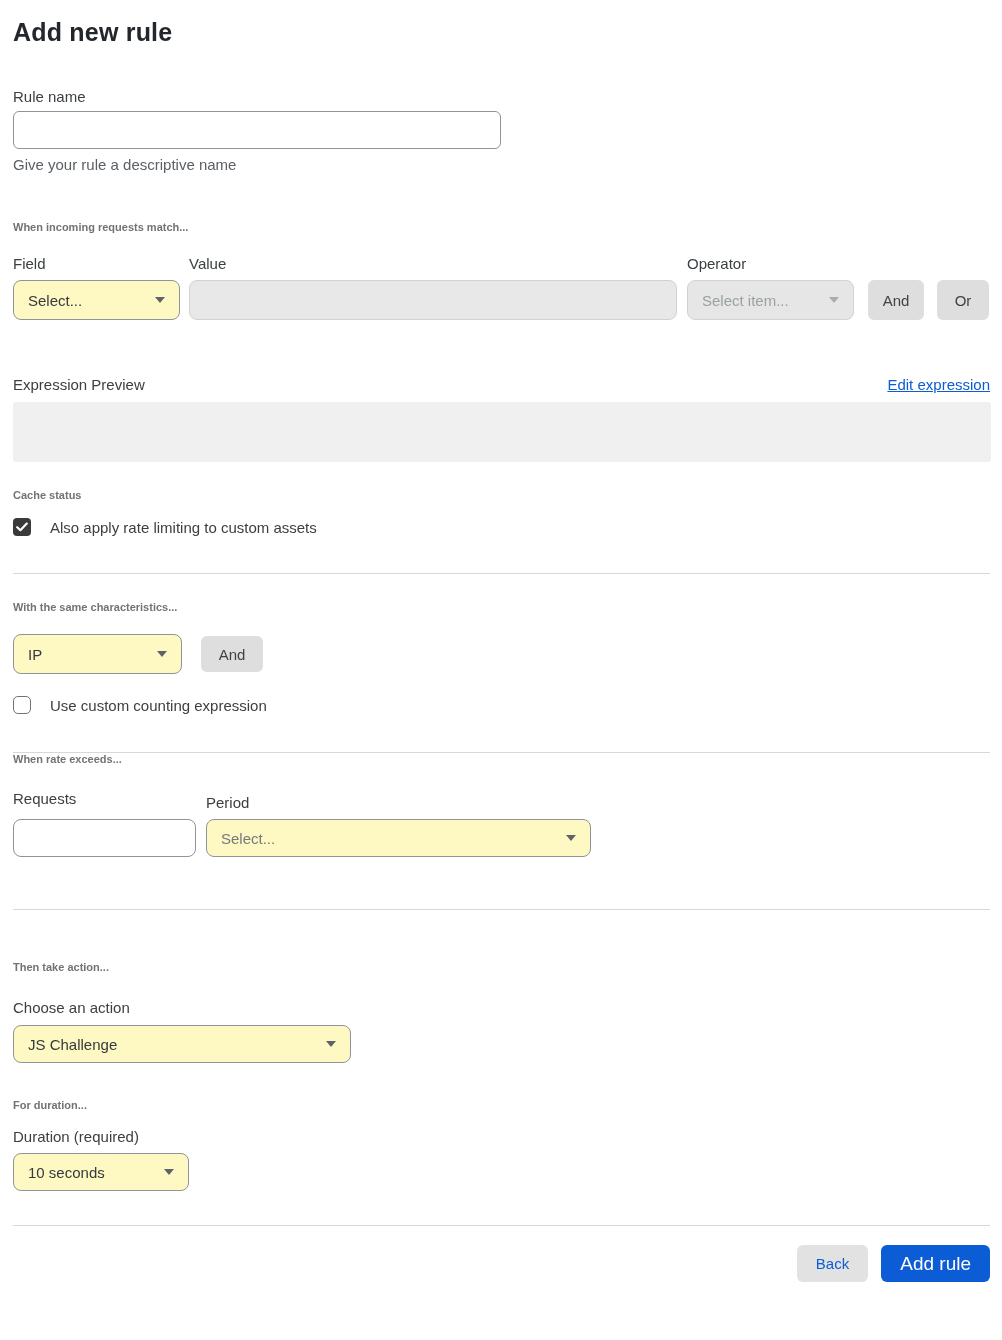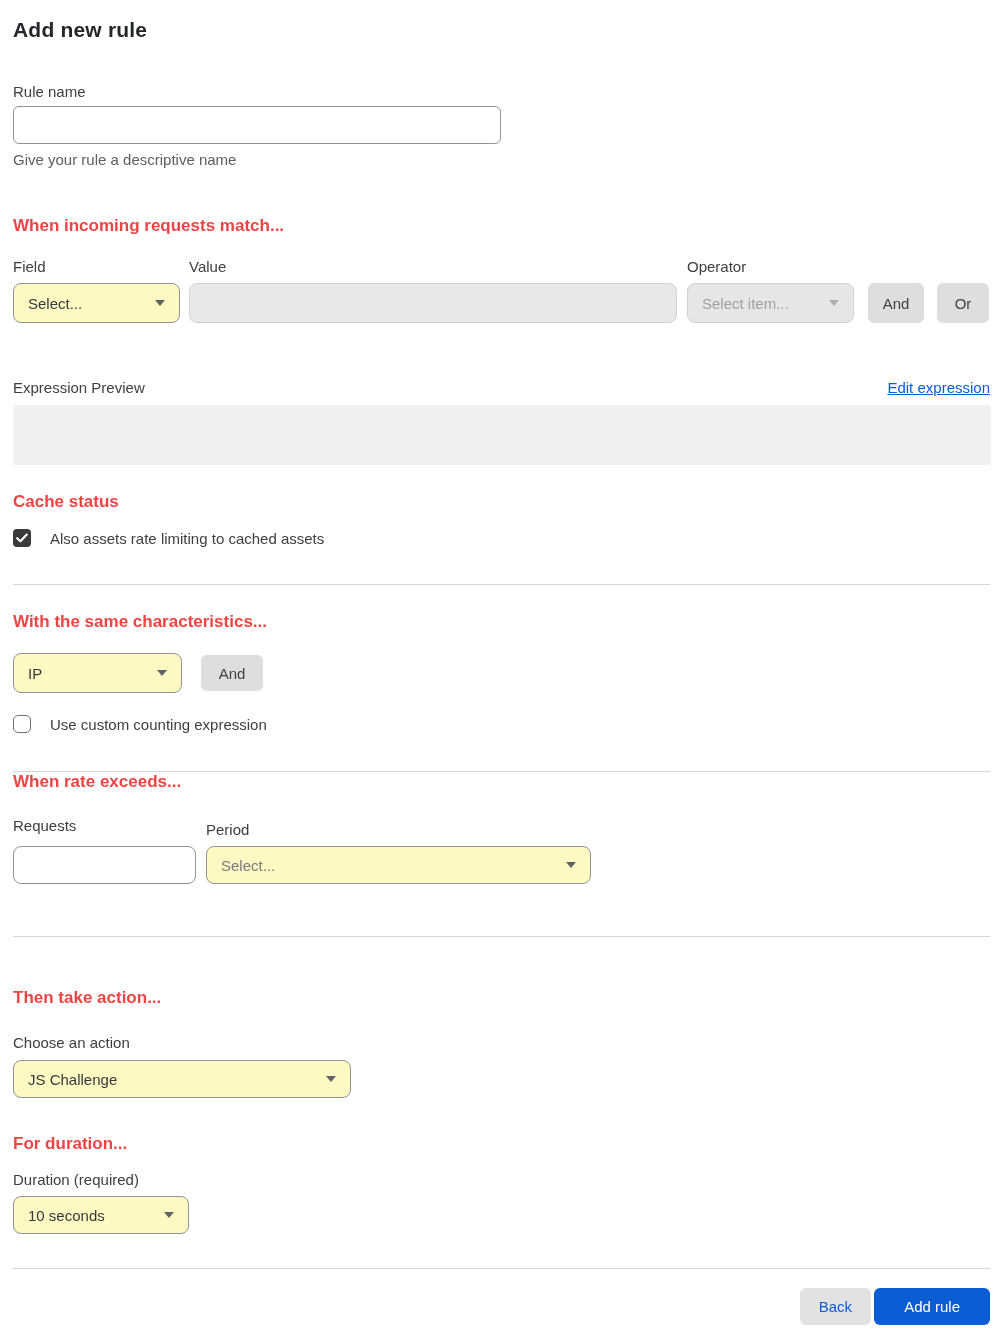--- a/index.html
+++ b/index.html
@@ -7,39 +7,39 @@
   body {
     width: 1002px;
     height: 1340px;
     font-family: "Liberation Sans", sans-serif;
     color: #2b2f33;
     padding: 18px 12px 0 13px;
     position: relative;
     overflow: hidden;
   }
   .page-title {
-    font-size: 21px;
+    font-size: 25px;
     font-weight: 700;
     color: #23272b;
     letter-spacing: .2px;
   }
   .field-label {
     font-size: 15px;
     color: #3c4043;
     display: block;
   }
   .helper-text {
     font-size: 15px;
     color: #595f64;
     margin-top: 7px;
   }
   .section-heading {
-    font-size: 17px;
+    font-size: 11px;
     font-weight: 700;
-    color: #ef4444;
+    color: #737373;
   }
   .text-input {
     display: block;
     height: 38px;
     border: 1px solid #8f9499;
     border-radius: 6px;
     background: #fff;
     font-family: "Liberation Sans", sans-serif;
     font-size: 15px;
     color: #333;
@@ -140,42 +140,42 @@
   .preview-box {
     margin-top: 9px;
     height: 60px;
     background: #f0f0f0;
     border-radius: 2px;
     width: 978px;
   }
   .footer {
     display: flex;
     justify-content: flex-end;
-    gap: 3px;
+    gap: 13px;
     margin-top: 19px;
   }
   .back-btn {
     height: 37px;
     padding: 0 19px;
     background: #e2e2e2;
     border: none;
     border-radius: 6px;
     font-family: "Liberation Sans", sans-serif;
     font-size: 15px;
     color: var(--accent-blue, #0b5cd5);
     cursor: pointer;
   }
   .primary-btn {
     height: 37px;
-    padding: 0 30px;
+    padding: 0 19px;
     background: var(--accent-blue, #0b5cd5);
     border: none;
     border-radius: 6px;
     font-family: "Liberation Sans", sans-serif;
-    font-size: 15px;
+    font-size: 19px;
     color: #ffffff;
     cursor: pointer;
   }
 </style>
 </head>
 <body>
 
 <h1 class="page-title">Add new rule</h1>
 
 <div style="margin-top:41px;">
@@ -215,21 +215,21 @@
 </div>
 <div class="preview-box"></div>
 
 <h2 class="section-heading" style="margin-top:27px;">Cache status</h2>
 <div class="checkbox-row" style="margin-top:17px;">
   <span class="checkbox checked">
     <svg width="12" height="10" viewBox="0 0 12 10">
       <path d="M1.2 5.2 L4.4 8.2 L10.8 1.6" fill="none" stroke="#ffffff" stroke-width="2.2" stroke-linecap="round" stroke-linejoin="round"></path>
     </svg>
   </span>
-  <span class="checkbox-label">Also assets rate limiting to cached assets</span>
+  <span class="checkbox-label">Also apply rate limiting to custom assets</span>
 </div>
 
 <hr class="divider" style="margin-top:37px;">
 
 <h2 class="section-heading" style="margin-top:27px;">With the same characteristics...</h2>
 <div style="display:flex; align-items:center; margin-top:21px;">
   <div class="select filled" style="width:169px;">
     <span class="value">IP</span>
     <span class="caret"></span>
   </div>

